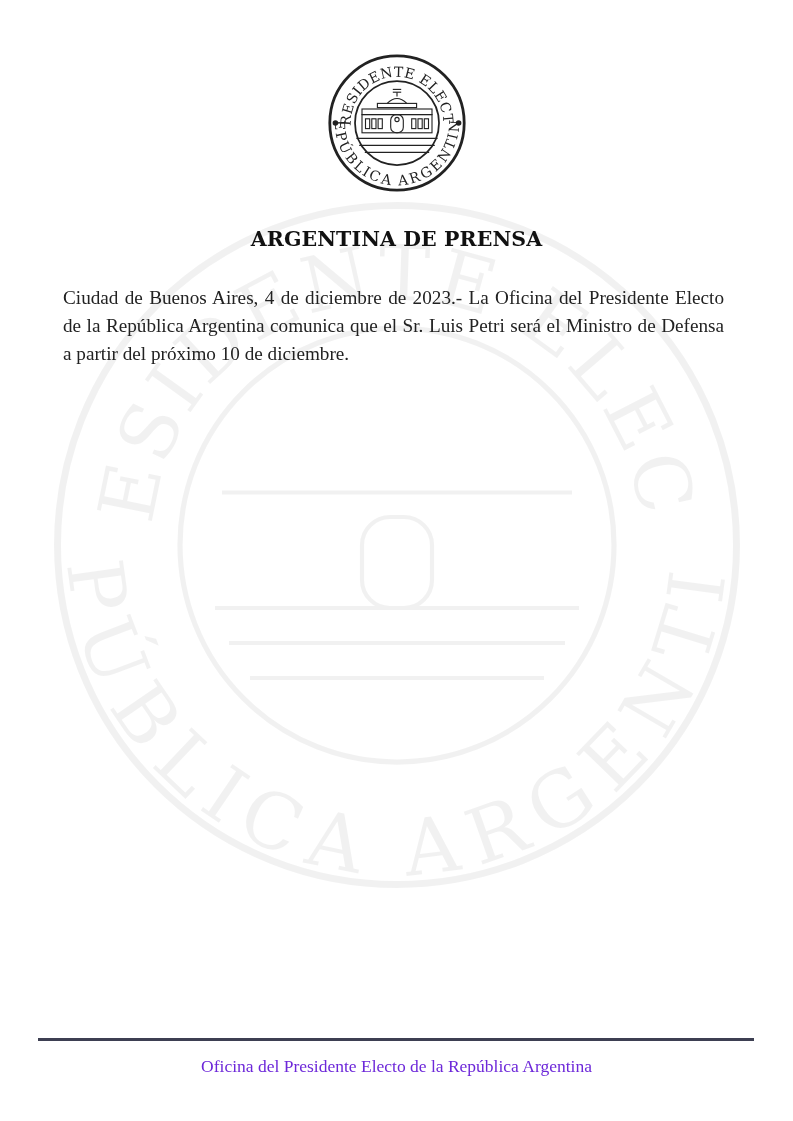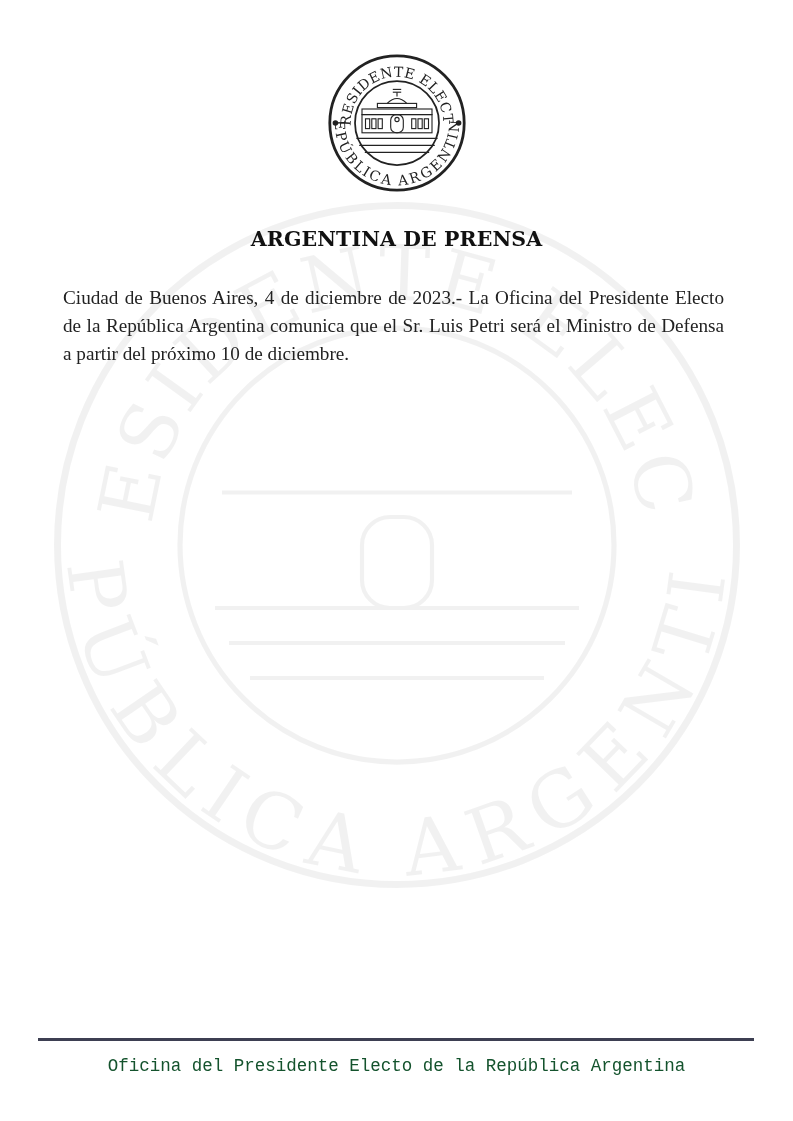--- a/index.html
+++ b/index.html
@@ -19,21 +19,21 @@
   .body-text {
     position: absolute; left: 63px; width: 666px; top: 284px; z-index: 2;
     font-family: "Liberation Serif", serif; font-size: 19.2px; line-height: 28px; color: #222;
   }
   .body-text p { margin: 0 5px 15px 0; text-align: justify; }
 
   .rule { position: absolute; left: 38px; width: 716px; top: 1038px; height: 3px; background: #3d3f52; z-index: 2; }
 
   .footer {
     position: absolute; left: 0; width: 793px; top: 1056px; text-align: center;
-    font-family: Liberation Mono, monospace; font-size: 17.5px; color: #14532d; z-index: 2;
+    font-family: Liberation Serif, serif; font-size: 17.5px; color: #6d28d9; z-index: 2;
   }
 </style>
 </head>
 <body>
 
 <div class="page">
 
   <svg class="watermark" viewBox="0 0 200 200">
     <defs>
       <path id="wmTop" d="M 30 100 A 70 70 0 0 1 170 100"></path>

